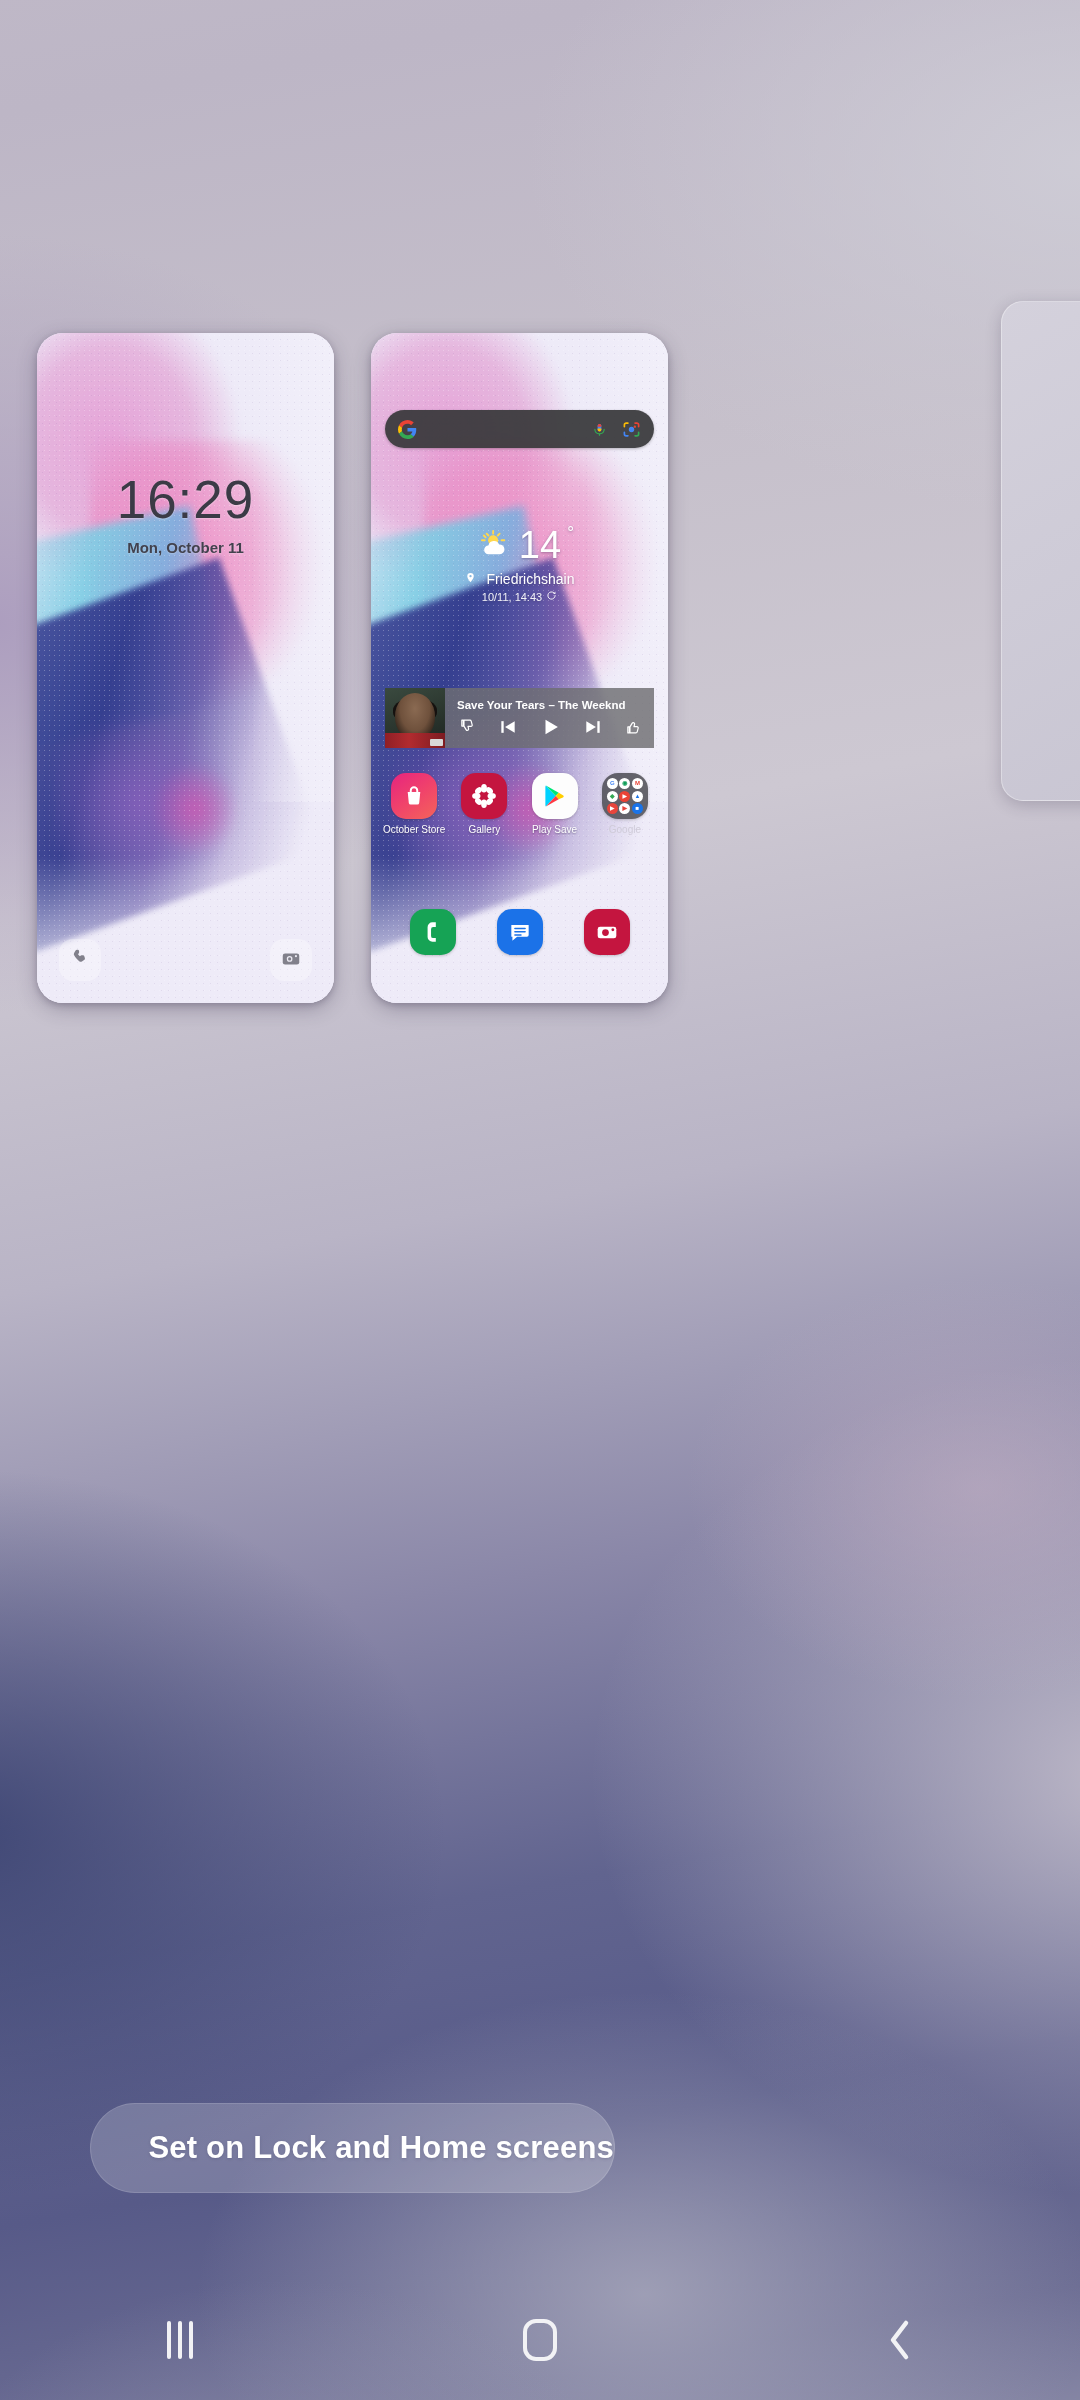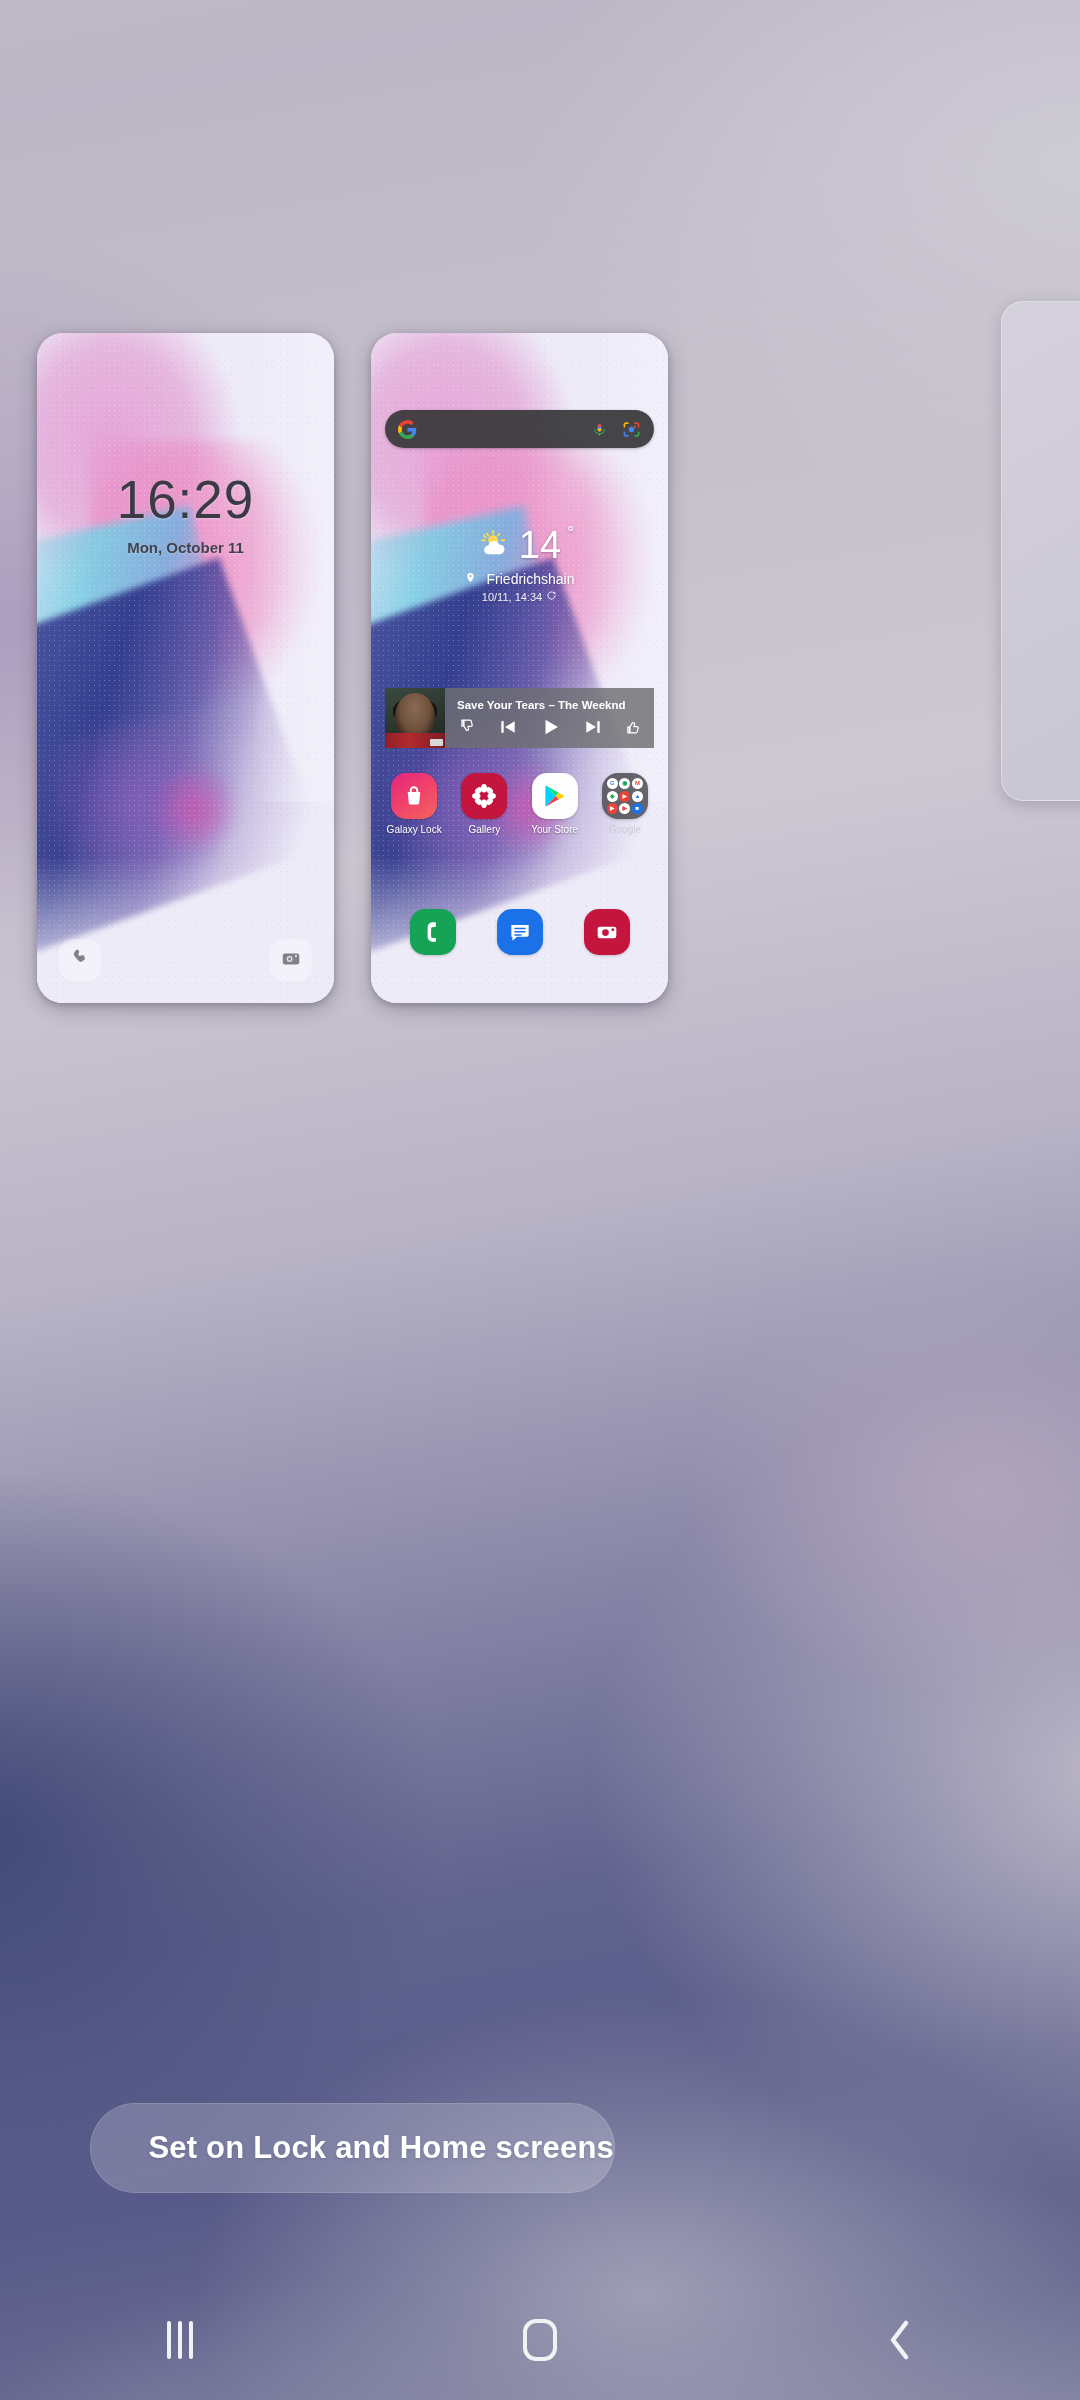--- a/index.html
+++ b/index.html
@@ -407,21 +407,21 @@
       </div>
       <div class="weather-loc">
         <span>
           <svg viewBox="0 0 24 24" width="11" height="13">
             <path fill="#ffffff" d="M12 2a7 7 0 0 0-7 7c0 5.2 7 13 7 13s7-7.8 7-13a7 7 0 0 0-7-7zm0 9.5A2.5 2.5 0 1 1 12 6.5a2.5 2.5 0 0 1 0 5z"></path>
           </svg>
         </span>
         <span>Friedrichshain</span>
       </div>
       <div class="weather-ts">
-        <span>10/11, 14:34</span>
+        <span>10/11, 14:43</span>
         <span>
           <svg viewBox="0 0 24 24" width="11" height="11">
             <path fill="none" stroke="#ffffff" stroke-width="2.1" stroke-linecap="round" d="M20 12a8 8 0 1 1-2.6-5.9"></path>
             <path fill="#ffffff" d="M20.6 3.4v5.2h-5.2z"></path>
           </svg>
         </span>
       </div>
     </div>
 
     <div class="player">
@@ -467,21 +467,21 @@
 
     <div class="approw">
 
       <div class="appcell">
         <div class="appicon icon-galaxystore">
           <svg viewBox="0 0 24 24" width="26" height="26">
             <path fill="#fff" d="M6.2 8.4h11.6l-1 10a1.7 1.7 0 0 1-1.7 1.5H8.9a1.7 1.7 0 0 1-1.7-1.5z"></path>
             <path fill="none" stroke="#fff" stroke-width="1.8" d="M9 8.4V7a3 3 0 0 1 6 0v1.4"></path>
           </svg>
         </div>
-        <div class="applabel">Galaxy Lock</div>
+        <div class="applabel">October Store</div>
       </div>
 
       <div class="appcell">
         <div class="appicon icon-gallery">
           <svg viewBox="0 0 24 24" width="28" height="28">
             <g fill="#fff">
               <ellipse cx="12" cy="5.4" rx="2.5" ry="3.6"></ellipse>
               <ellipse cx="12" cy="18.6" rx="2.5" ry="3.6"></ellipse>
               <ellipse cx="5.4" cy="12" rx="3.6" ry="2.5"></ellipse>
               <ellipse cx="18.6" cy="12" rx="3.6" ry="2.5"></ellipse>
@@ -498,21 +498,21 @@
 
       <div class="appcell">
         <div class="appicon icon-playstore">
           <svg viewBox="0 0 24 24" width="26" height="26">
             <path fill="#00d2ff" d="M3.6 2.3c-.3.3-.5.8-.5 1.4v16.6c0 .6.2 1.1.5 1.4l9-9.7z"></path>
             <path fill="#00e676" d="M3.6 2.3 15.4 9l-2.8 3z"></path>
             <path fill="#ffce00" d="M15.4 9l3.9 2.2c1 .6 1 1.6 0 2.2L15.4 15l-2.8-3z"></path>
             <path fill="#ff3a44" d="M3.6 21.7 12.6 12l2.8 3z"></path>
           </svg>
         </div>
-        <div class="applabel">Your Store</div>
+        <div class="applabel">Play Save</div>
       </div>
 
       <div class="appcell">
         <div class="appicon icon-folder">
           <div class="folder-grid">
             <i style="background:#fff;color:#4285F4;font-weight:bold">G</i>
             <i style="background:#fff;color:#0f9d58;font-weight:bold">◉</i>
             <i style="background:#fff;color:#ea4335;font-weight:bold">M</i>
             <i style="background:#fff;color:#34a853;font-weight:bold">◆</i>
             <i style="background:#ea4335;color:#fff">▶</i>

